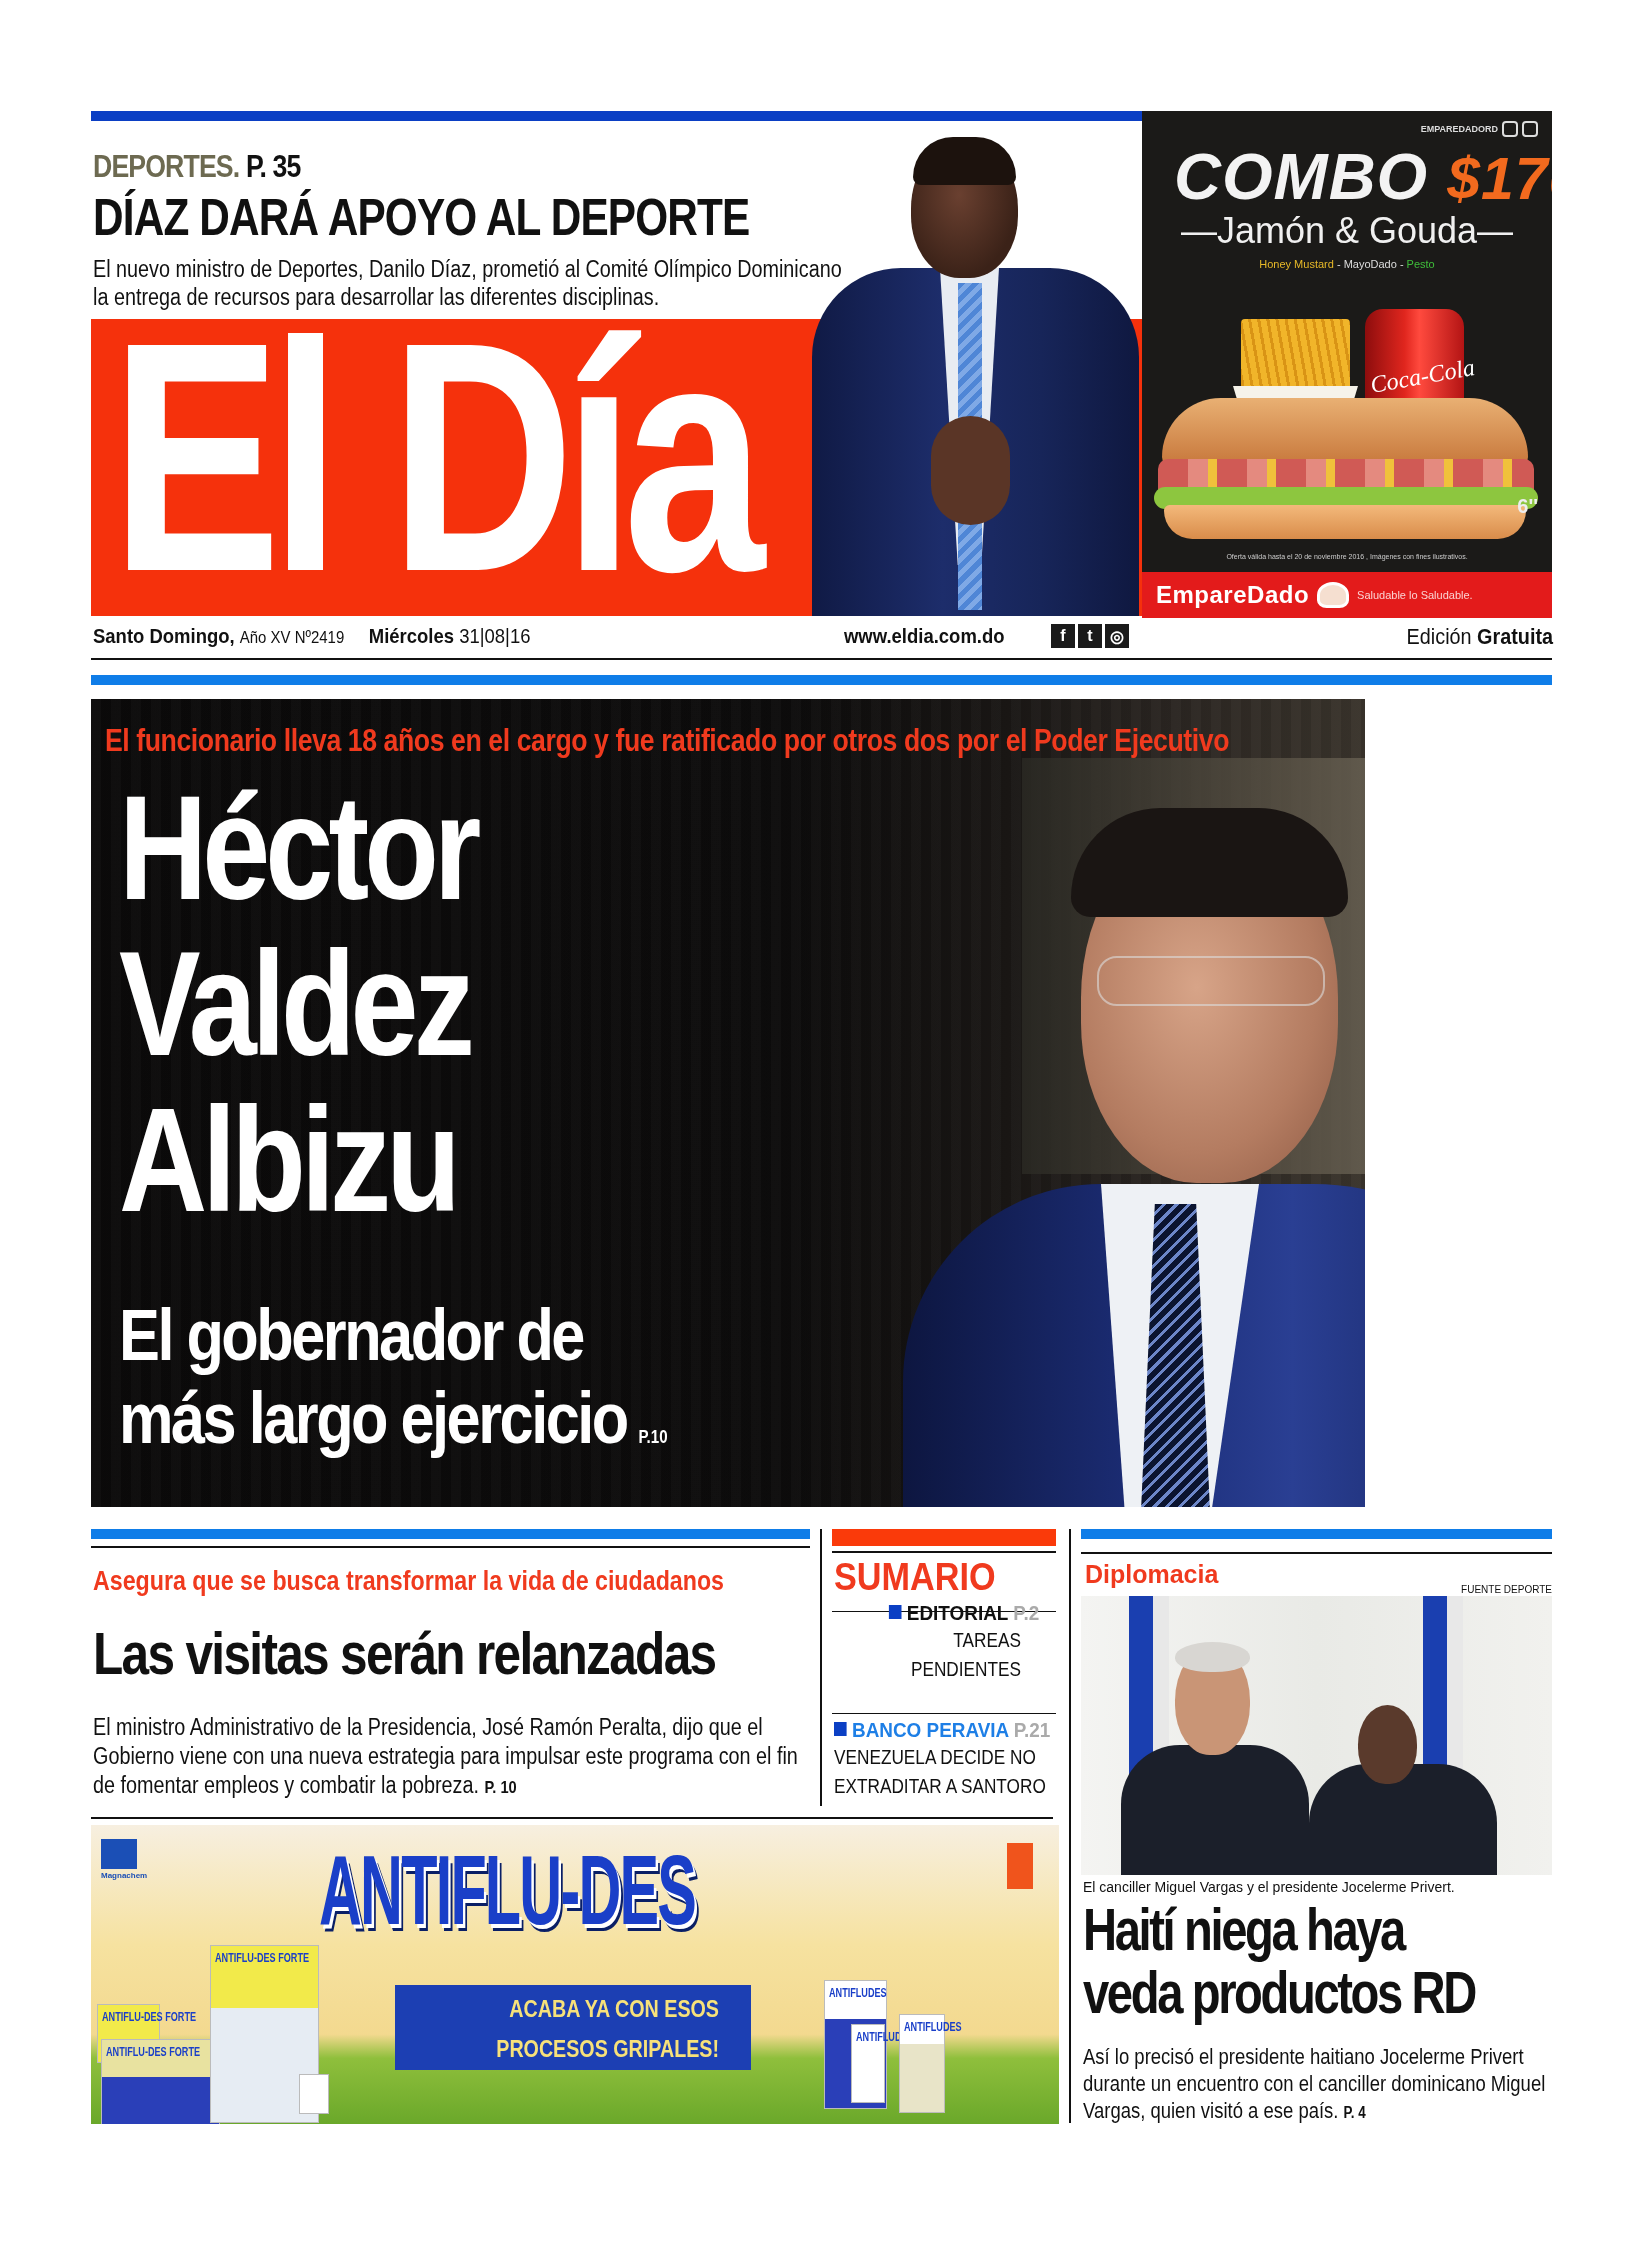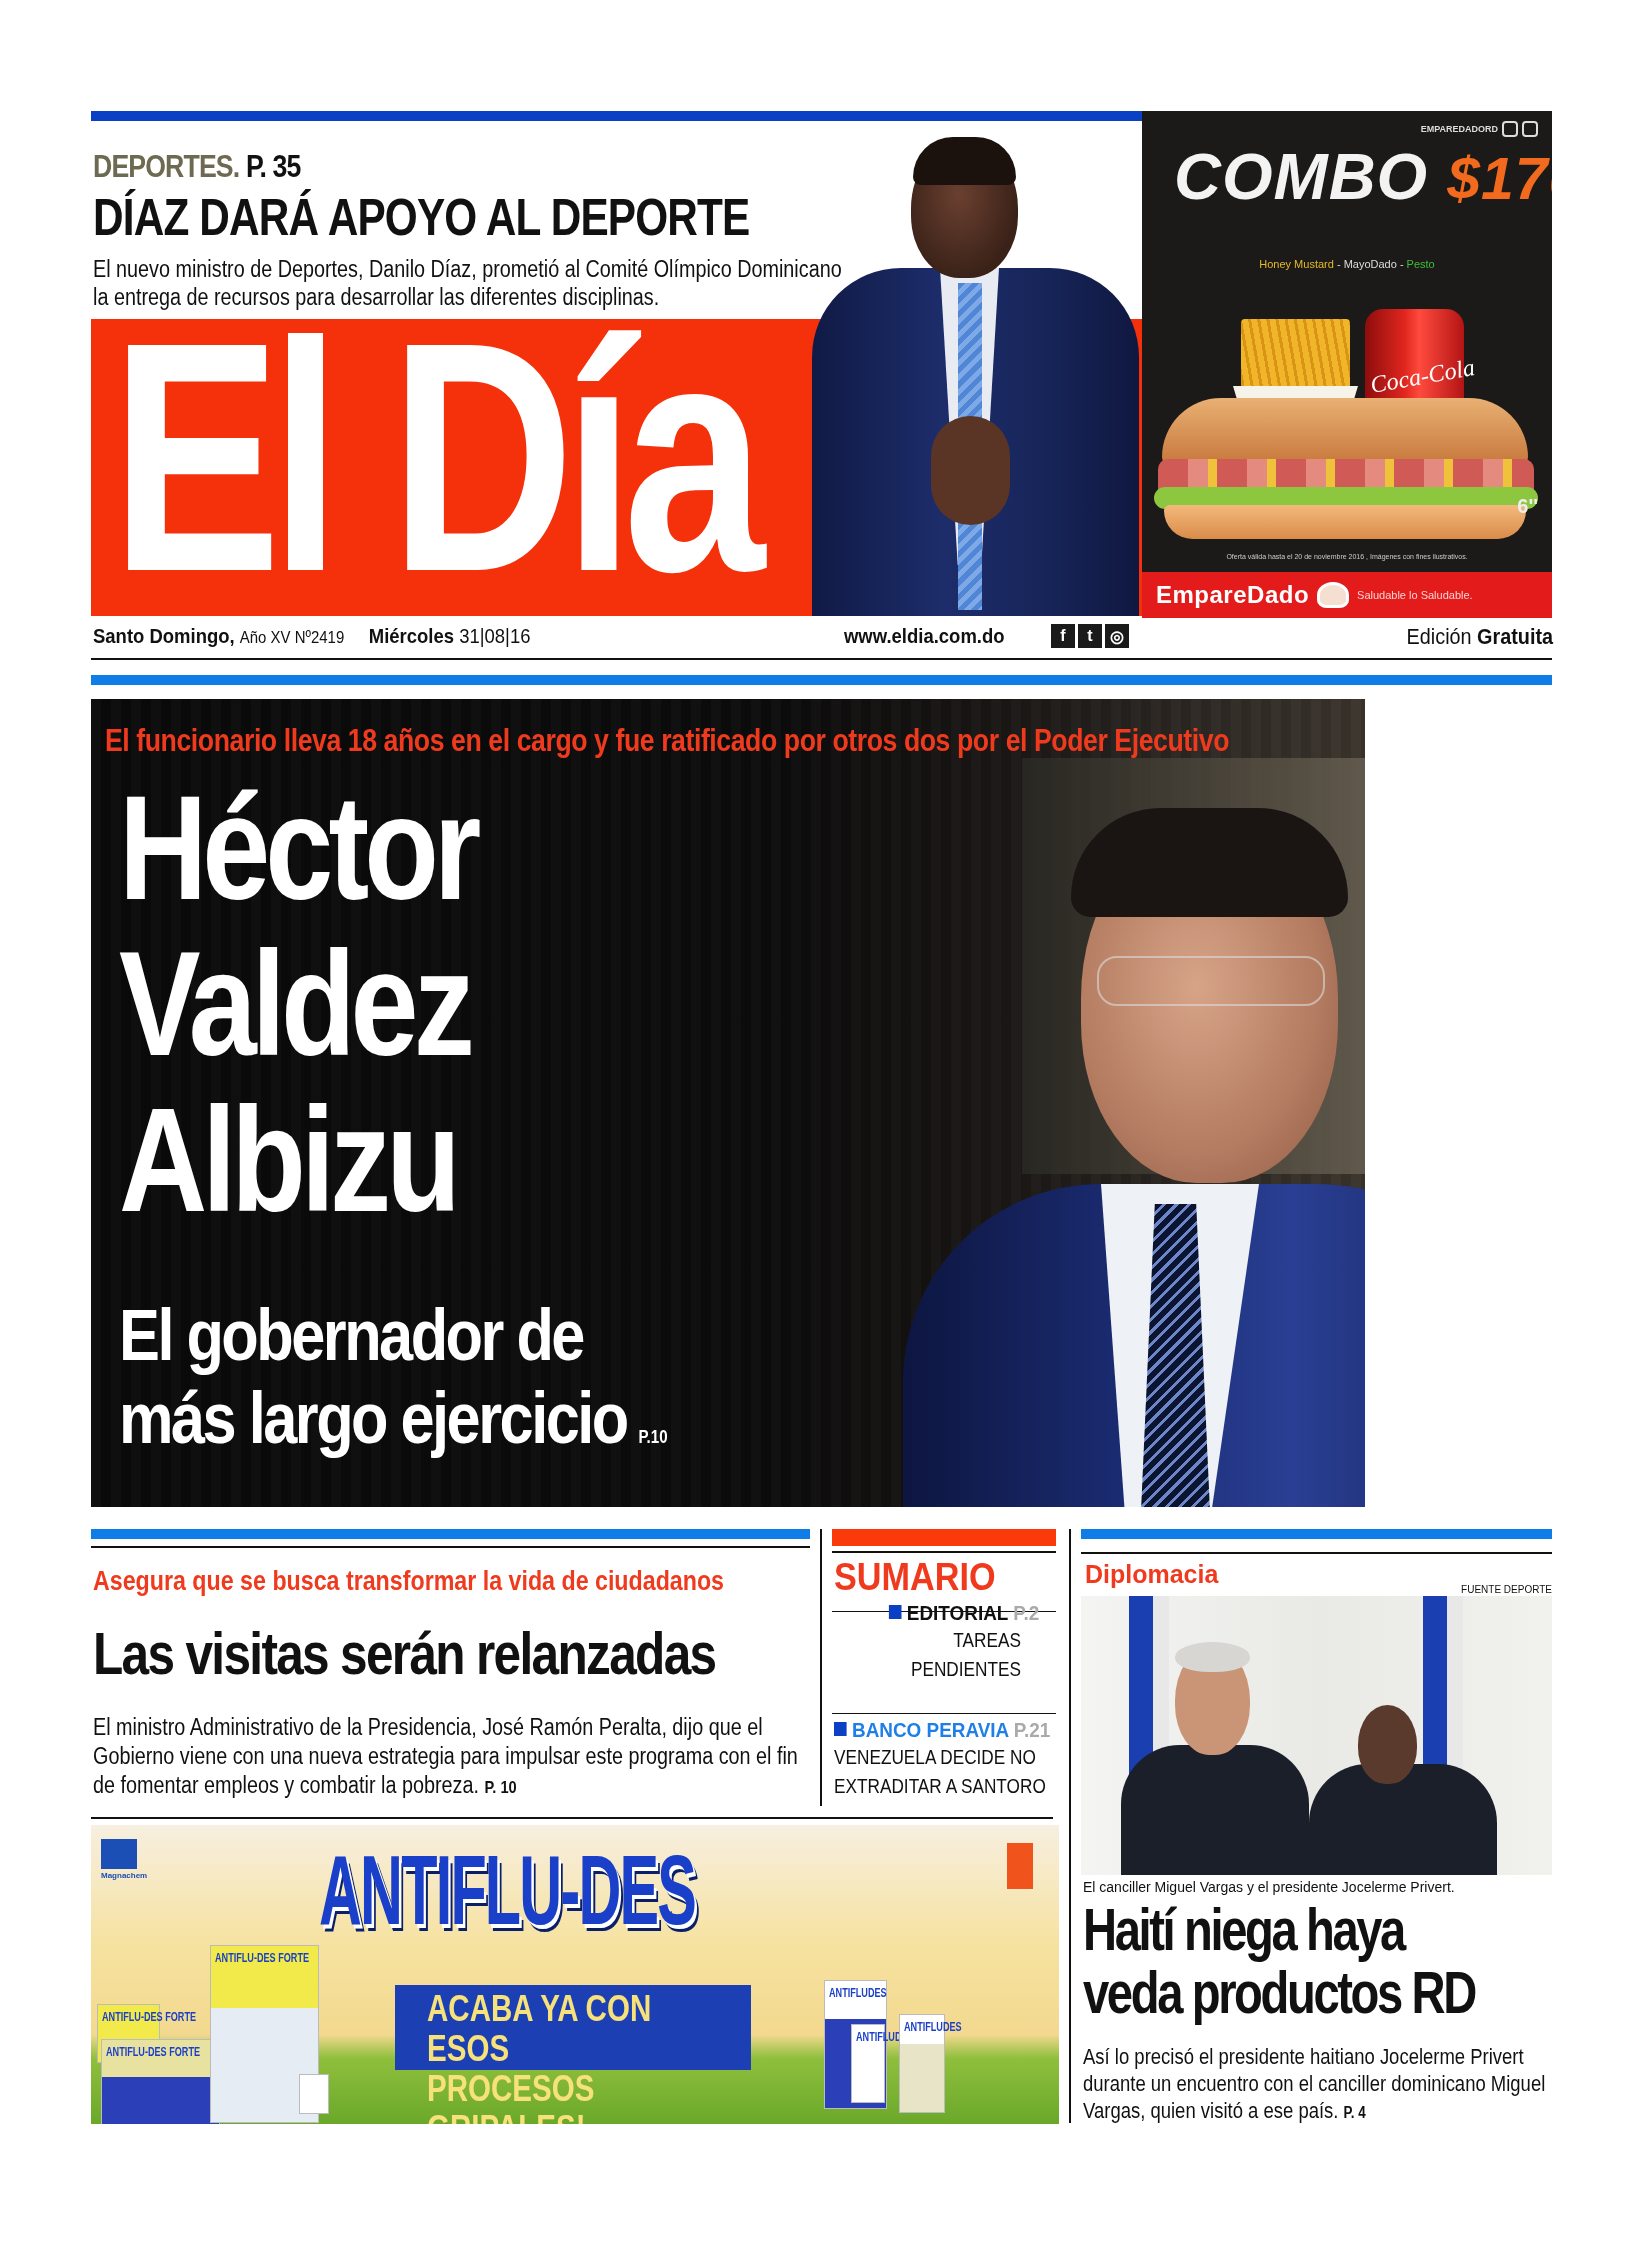--- a/index.html
+++ b/index.html
@@ -121,21 +121,21 @@
   #c3-body { left: 1083px; top: 2043px; width: 554px; font-size: 22px; line-height: 27px; transform: scaleX(0.84); transform-origin: left; }
   #c3-body .pg { font-weight: bold; font-size: 16px; }
 
   
   #c1-rule2 { left: 91px; top: 1817px; width: 962px; height: 2px; background: #111; }
   #antiflu-ad { left: 91px; top: 1825px; width: 968px; height: 299px; background: linear-gradient(180deg, #f7efe0 0%, #f6e2a0 40%, #f3d98f 70%, #8fbf3c 78%, #6aa82a 100%); overflow: hidden; }
   #af-maker { position:absolute; left: 10px; top: 14px; width: 59px; }
   #af-maker .logo { width: 36px; height: 30px; background: #1b4fb6; margin-bottom: 2px; }
   #af-maker .txt { font-size: 8px; color: #1b4fb6; font-weight: bold; }
   #af-brand { position:absolute; left: 228px; top: 8px; font-size: 99px; font-weight: bold; color: #1a3fc8; letter-spacing: -3px; transform: scaleX(0.6); transform-origin: left; white-space: nowrap; text-shadow: 4px 4px 0 #fff, 7px 7px 0 #0a1f66; }
-  #af-tag { position:absolute; left: 304px; top: 160px; width: 356px; height: 85px; background: #1c3fb3; color: #f7e17a; font-size: 36px; font-weight: bold; text-align: left; line-height: 40px; padding-top: 4px; }
+  #af-tag { position:absolute; left: 304px; top: 160px; width: 356px; height: 85px; background: #1c3fb3; color: #f7e17a; font-size: 24px; font-weight: bold; text-align: right; line-height: 40px; padding-top: 4px; }
   #af-tag span { display:block; transform: scaleX(0.82); }
   #af-right-logo { position:absolute; right: 26px; top: 18px; width: 26px; height: 46px; background: #f0541c; }
   .box { position:absolute; border: 1px solid #bbb; margin-top: 11px; }
   .box .lbl { position:absolute; left: 4px; top: 4px; font-size: 13px; font-weight: bold; color: #1a3fc8; transform: scaleX(0.7); transform-origin: left; white-space: nowrap; }
 </style>
 </head>
 <body>
 
 <div class="abs" id="top-blue-bar"></div>
 <div class="abs" id="kicker">
@@ -161,20 +161,21 @@
 <div class="abs" id="combo-ad">
   <div id="combo-social">
     <span>EMPAREDADORD</span>
     <span class="sq-icon"></span>
     <span class="sq-icon"></span>
   </div>
   <div id="combo-title">
     <span>COMBO</span>
     <span class="price">$170</span>
   </div>
+  <div id="combo-sub">—Jamón &amp; Gouda—</div>
   <div id="combo-sauces">
     <span class="y">Honey Mustard</span><span> - </span><span>MayoDado</span><span> - </span><span class="g">Pesto</span>
   </div>
   <div class="fries"></div>
   <div class="fries-box"></div>
   <div class="can"></div>
   <div class="can-label">Coca-Cola</div>
   <div class="bun-top"></div>
   <div class="meat"></div>
   <div class="lettuce"></div>

